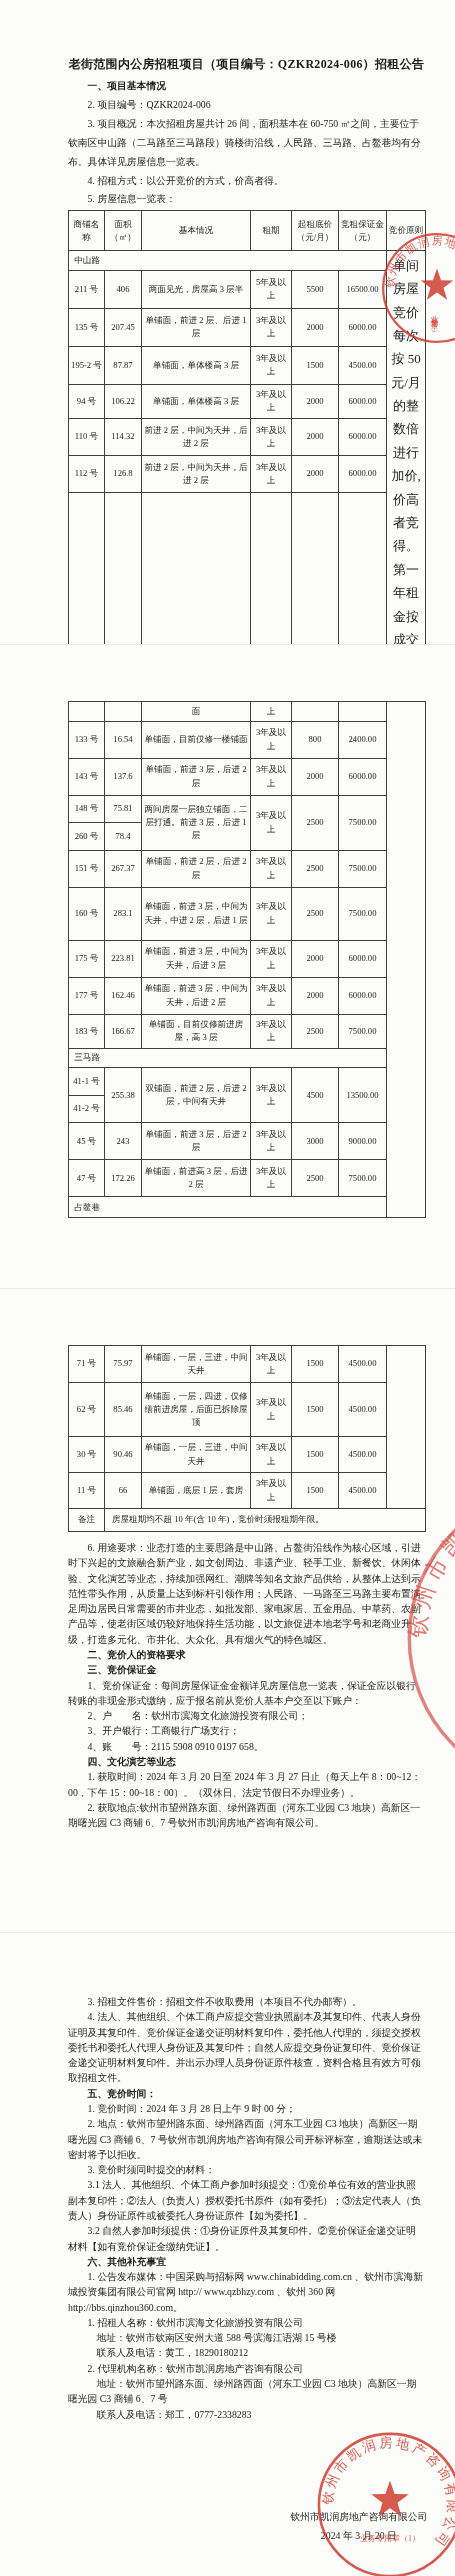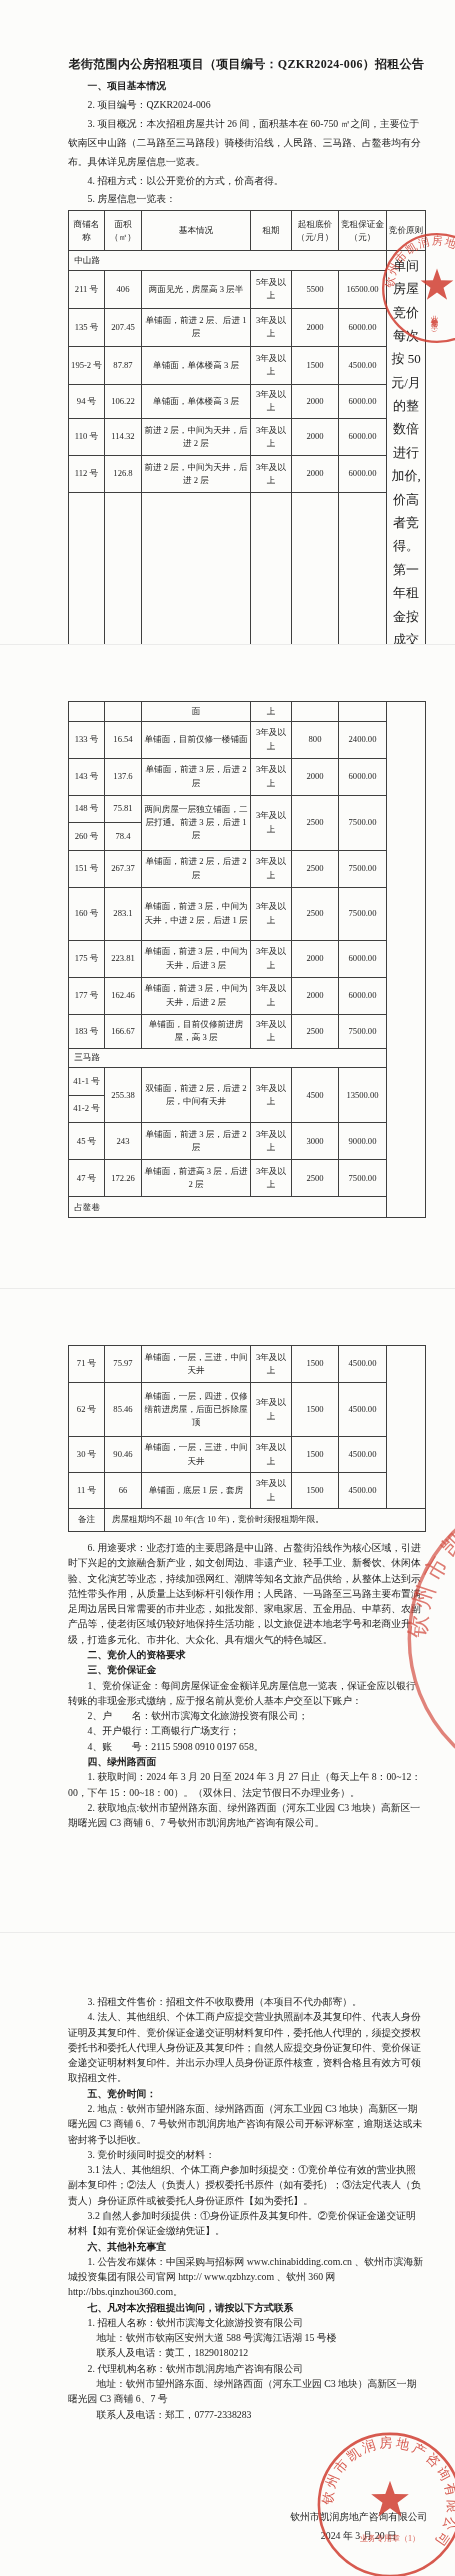--- a/index.html
+++ b/index.html
@@ -343,46 +343,46 @@
       <td class="notecell" colspan="6">房屋租期均不超 10 年(含 10 年)，竞价时须报租期年限。</td>
     </tr>
   </tbody>
     </table>
 
   <p class="lh2 ind" style="margin-top:8px">6. 用途要求：业态打造的主要思路是中山路、占鳌街沿线作为核心区域，引进时下兴起的文旅融合新产业，如文创周边、非遗产业、轻手工业、新餐饮、休闲体验、文化演艺等业态，持续加强网红、潮牌等知名文旅产品供给，从整体上达到示范性带头作用，从质量上达到标杆引领作用；人民路、一马路至三马路主要布置满足周边居民日常需要的市井业态，如批发部、家电家居、五金用品、中草药、农副产品等，使老街区域仍较好地保持生活功能，以文旅促进本地老字号和老商业升级，打造多元化、市井化、大众化、具有烟火气的特色城区。</p>
   <p class="h lh2 ind">二、竞价人的资格要求</p>
   <p class="h lh2 ind">三、竞价保证金</p>
   <p class="lh2 ind">1、竞价保证金：每间房屋保证金金额详见房屋信息一览表，保证金应以银行转账的非现金形式缴纳，应于报名前从竞价人基本户交至以下账户：</p>
   <p class="lh2 ind">2、户　　名：钦州市滨海文化旅游投资有限公司；</p>
-  <p class="lh2 ind">4、开户银行：工商银行广场支行；</p>
+  <p class="lh2 ind">3、开户银行：工商银行广场支行；</p>
   <p class="lh2 ind">4、账　　号：2115 5908 0910 0197 658。</p>
-  <p class="h lh2 ind">四、绿州路西面</p>
+  <p class="h lh2 ind">四、文化演艺等业态</p>
   <p class="lh2 ind">1. 获取时间：2024 年 3 月 20 日至 2024 年 3 月 27 日止（每天上午 8：00~12：00，下午 15：00~18：00）。（双休日、法定节假日不办理业务）。</p>
   <p class="lh2 ind">2. 获取地点:钦州市望州路东面、绿州路西面（河东工业园 C3 地块）高新区一期曙光园 C3 商铺 6、7 号钦州市凯润房地产咨询有限公司。</p>
 
   <svg class="seal" style="left:399px;top:190px" width="321" height="321" viewBox="0 0 560 560">
     <circle cx="280" cy="280" r="262" fill="none" stroke="#cf372a" stroke-width="6" opacity=".75"></circle>
     <path id="sealpath3" d="M280,280 m-234,0 a234,234 0 1,1 468,0 a234,234 0 1,1 -468,0" fill="none"></path>
     <text fill="#cf372a" font-size="40" letter-spacing="10" opacity=".8">
       <textPath href="#sealpath3">钦州市凯润房地产咨询有限公司</textPath>
     </text>
   </svg>
 </div>
 
 <div class="page" style="padding-top:62px">
   <p class="lh2 ind">3. 招租文件售价：招租文件不收取费用（本项目不代办邮寄）。</p>
   <p class="lh2 ind">4. 法人、其他组织、个体工商户应提交营业执照副本及其复印件、代表人身份证明及其复印件、竞价保证金递交证明材料复印件，委托他人代理的，须提交授权委托书和委托人代理人身份证及其复印件；自然人应提交身份证复印件、竞价保证金递交证明材料复印件。并出示办理人员身份证原件核查，资料合格且有效方可领取招租文件。</p>
   <p class="h lh2 ind">五、竞价时间：</p>
+  <p class="lh2 ind">1. 竞价时间：2024 年 3 月 28 日上午 9 时 00 分；</p>
   <p class="lh2 ind">2. 地点：钦州市望州路东面、绿州路西面（河东工业园 C3 地块）高新区一期曙光园 C3 商铺 6、7 号钦州市凯润房地产咨询有限公司开标评标室，逾期送达或未密封将予以拒收。</p>
   <p class="lh2 ind">3. 竞价时须同时提交的材料：</p>
   <p class="lh2 ind">3.1 法人、其他组织、个体工商户参加时须提交：①竞价单位有效的营业执照副本复印件；②法人（负责人）授权委托书原件（如有委托）；③法定代表人（负责人）身份证原件或被委托人身份证原件【如为委托】。</p>
   <p class="lh2 ind">3.2 自然人参加时须提供：①身份证原件及其复印件。②竞价保证金递交证明材料【如有竞价保证金缴纳凭证】。</p>
   <p class="h lh2 ind">六、其他补充事宜</p>
   <p class="lh2 ind">1. 公告发布媒体：中国采购与招标网 www.chinabidding.com.cn 、钦州市滨海新城投资集团有限公司官网 http:// www.qzbhzy.com 、钦州 360 网 http://bbs.qinzhou360.com。</p>
-  <p class="h lh2 ind">七、凡对本次招租提出询问，请按以下方式联系</p>
   <p class="lh2 ind">1. 招租人名称：钦州市滨海文化旅游投资有限公司</p>
   <p class="lh2 ind3">地址：钦州市钦南区安州大道 588 号滨海江语湖 15 号楼</p>
   <p class="lh2 ind3">联系人及电话：黄工，18290180212</p>
   <p class="lh2 ind">2. 代理机构名称：钦州市凯润房地产咨询有限公司</p>
   <p class="lh2 ind3">地址：钦州市望州路东面、绿州路西面（河东工业园 C3 地块）高新区一期曙光园 C3 商铺 6、7 号</p>
   <p class="lh2 ind3">联系人及电话：郑工，0777-2338283</p>
 
   <div class="sig">
     <p>钦州市凯润房地产咨询有限公司</p>
     <p>2024 年 3 月 20 日</p>

